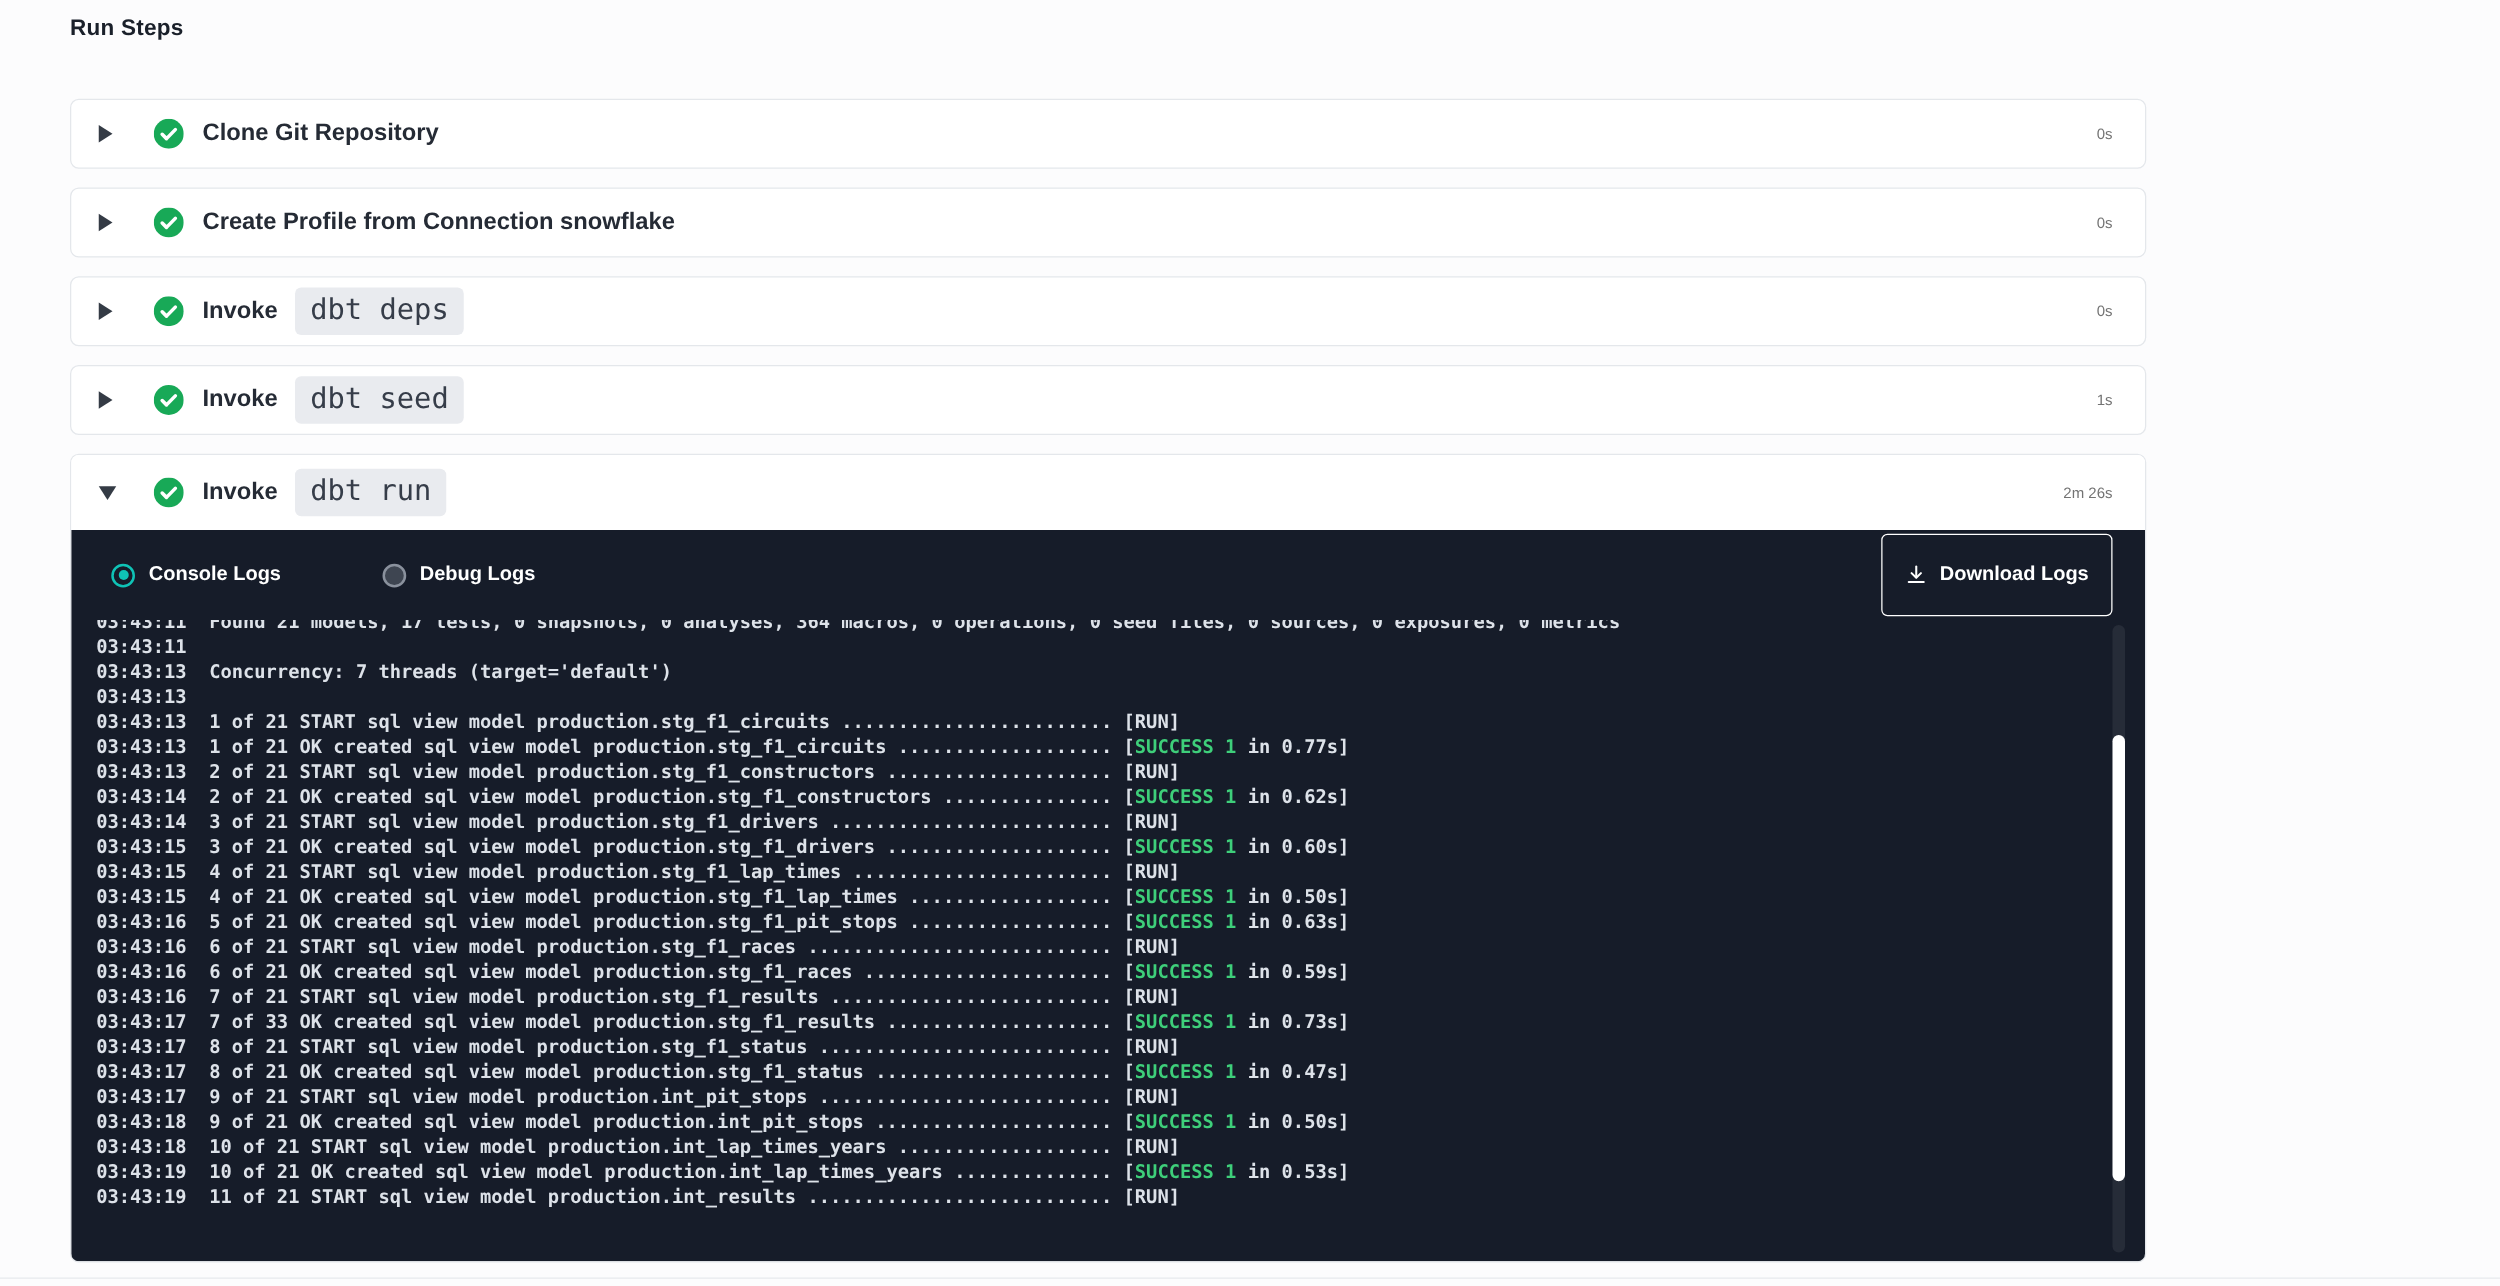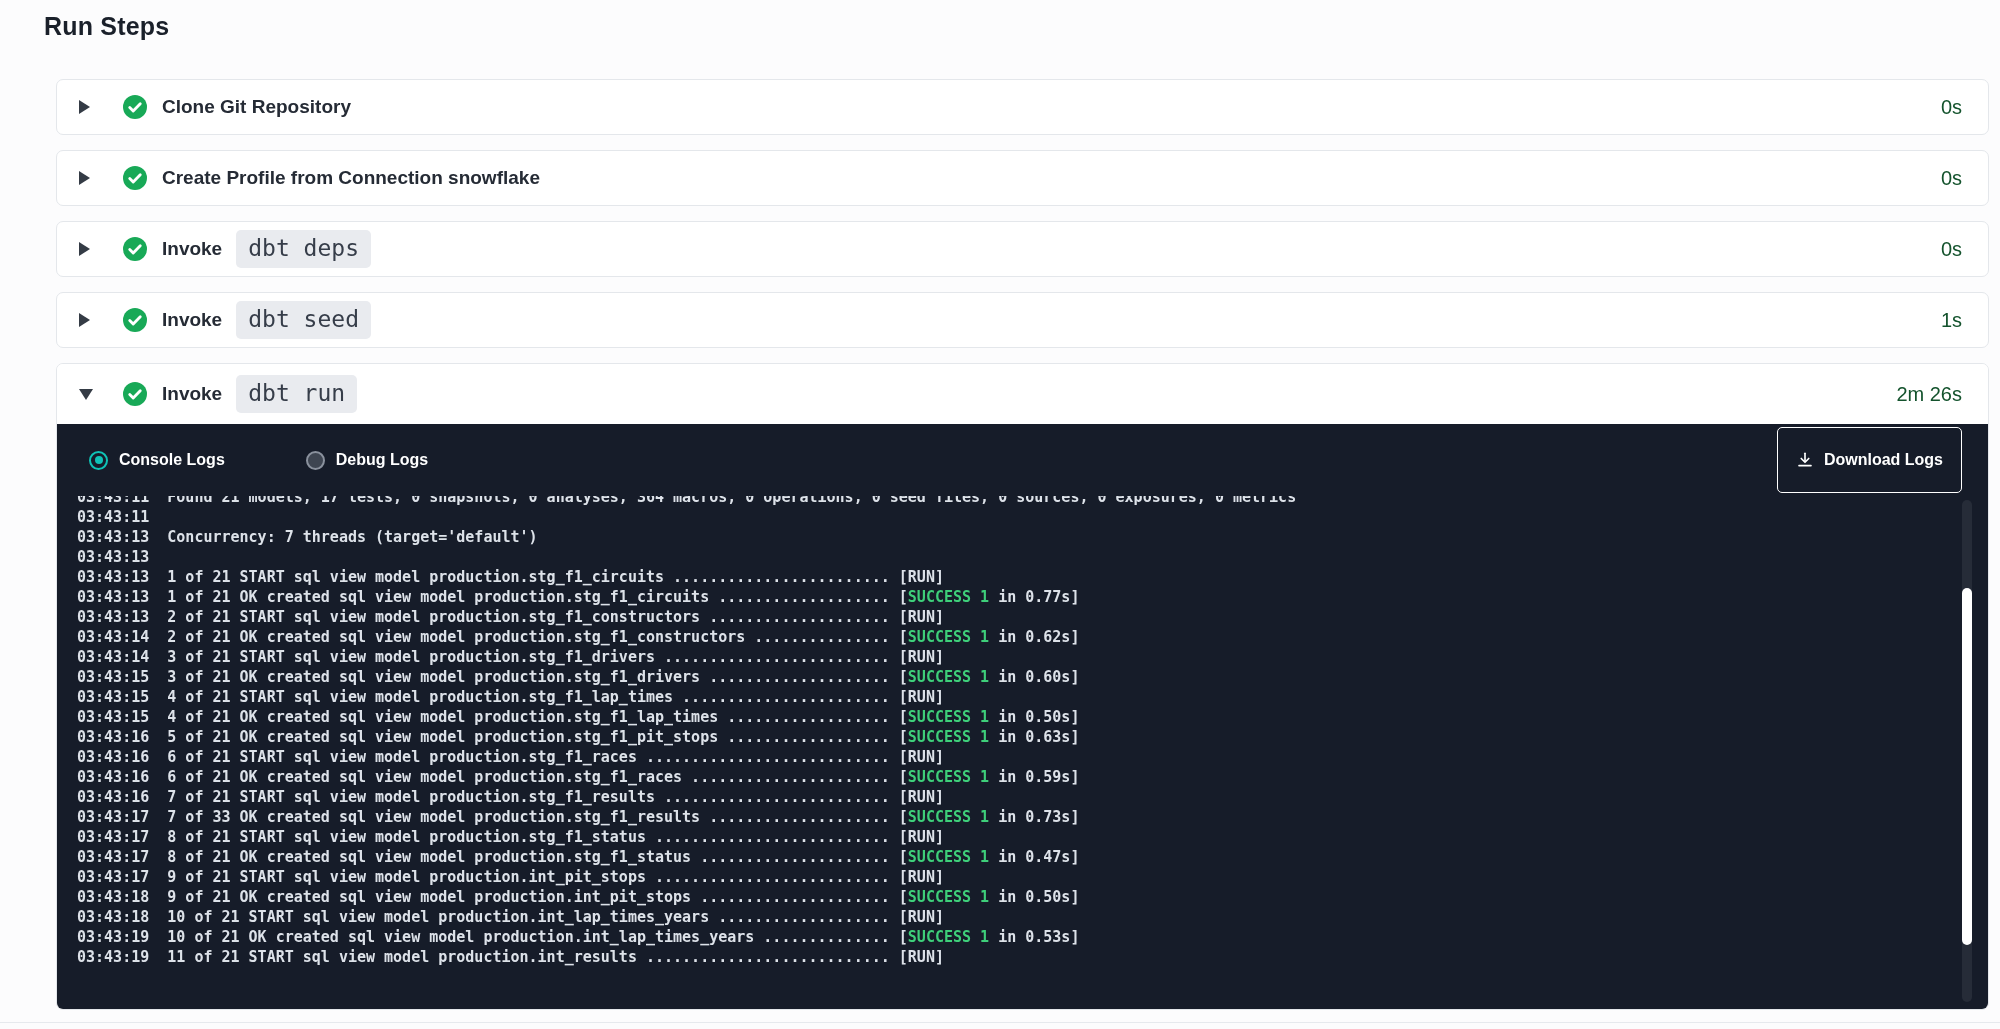--- a/index.html
+++ b/index.html
@@ -10,33 +10,33 @@
   }
   .screen {
     position: relative;
     width: 2000px;
     height: 1029px;
     background: #fcfcfd;
     overflow: hidden;
   }
   .page-title {
     position: absolute;
-    left: 44px;
+    left: 56px;
     top: 12px;
     margin: 0;
-    font-size: 25px;
+    font-size: 18px;
     font-weight: 700;
     color: #1a202a;
     letter-spacing: 0.2px;
   }
   .steps-list {
     position: absolute;
     left: 56px;
     top: 79px;
-    width: 1933px;
+    width: 1661px;
   }
   .step-row {
     display: flex;
     align-items: center;
     height: 56px;
     background: #ffffff;
     border: 1px solid #e4e7eb;
     border-radius: 7px;
     margin-bottom: 15px;
     padding: 0 26px 0 22px;
@@ -72,22 +72,22 @@
     font-family: "DejaVu Sans Mono", monospace;
     font-size: 23px;
     color: #363d49;
     background: #e9ebef;
     border-radius: 5px;
     padding: 5px 12px;
     line-height: 1.2;
   }
   .duration {
     margin-left: auto;
-    font-size: 20px;
-    color: #14532d;
+    font-size: 12px;
+    color: #737373;
   }
   .step-expanded {
     border: 1px solid #e4e7eb;
     border-radius: 7px;
     overflow: hidden;
     background: #ffffff;
   }
   .step-expanded .step-row {
     border: none;
     border-radius: 0;

